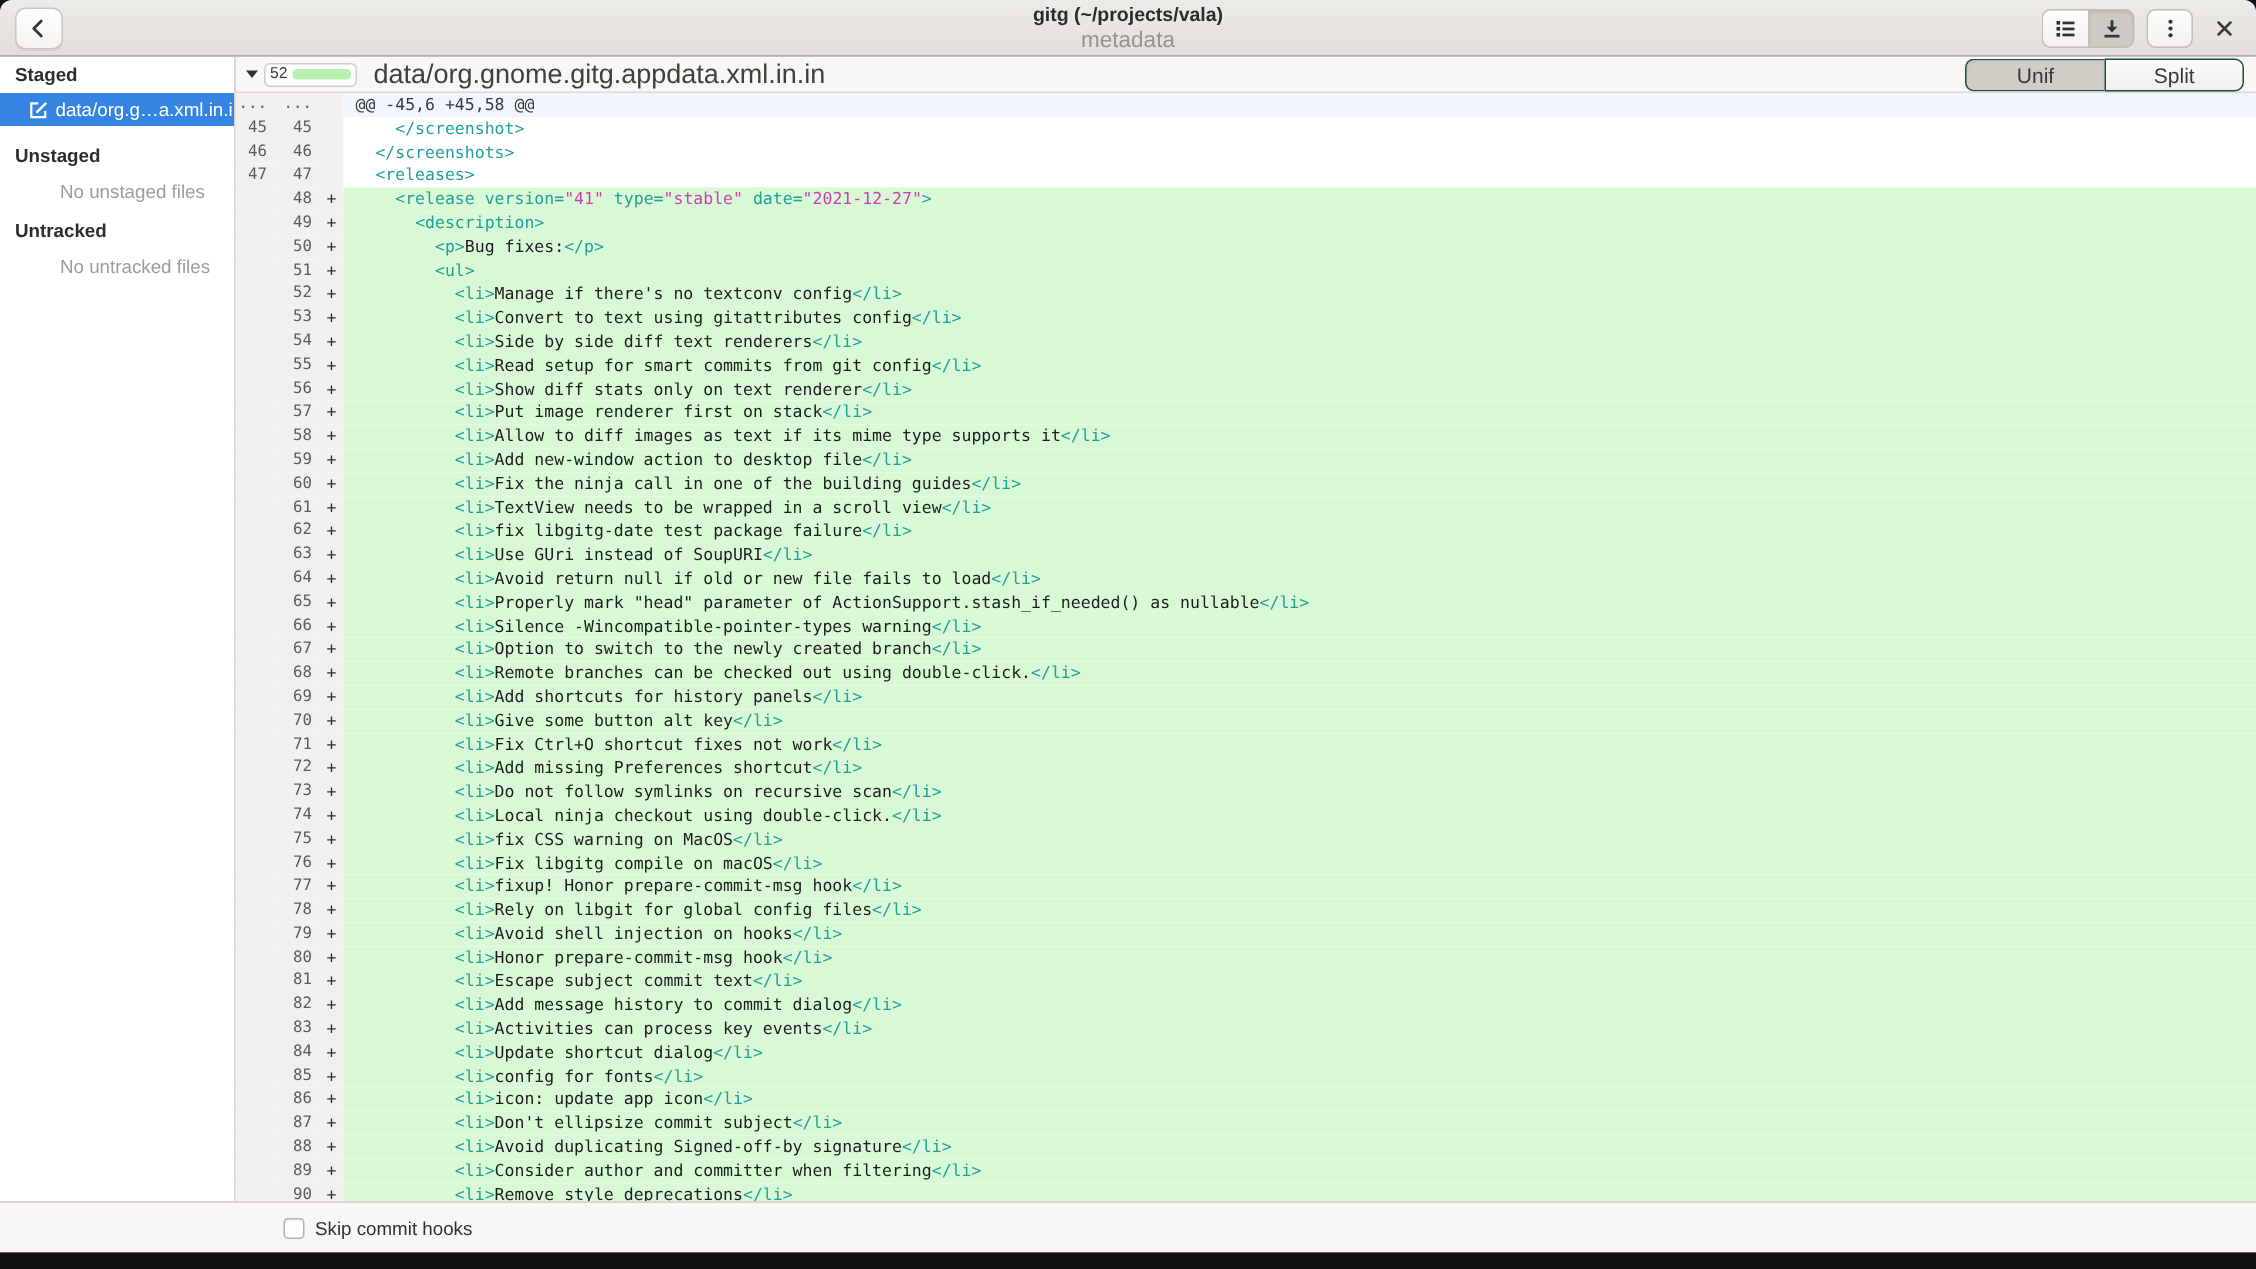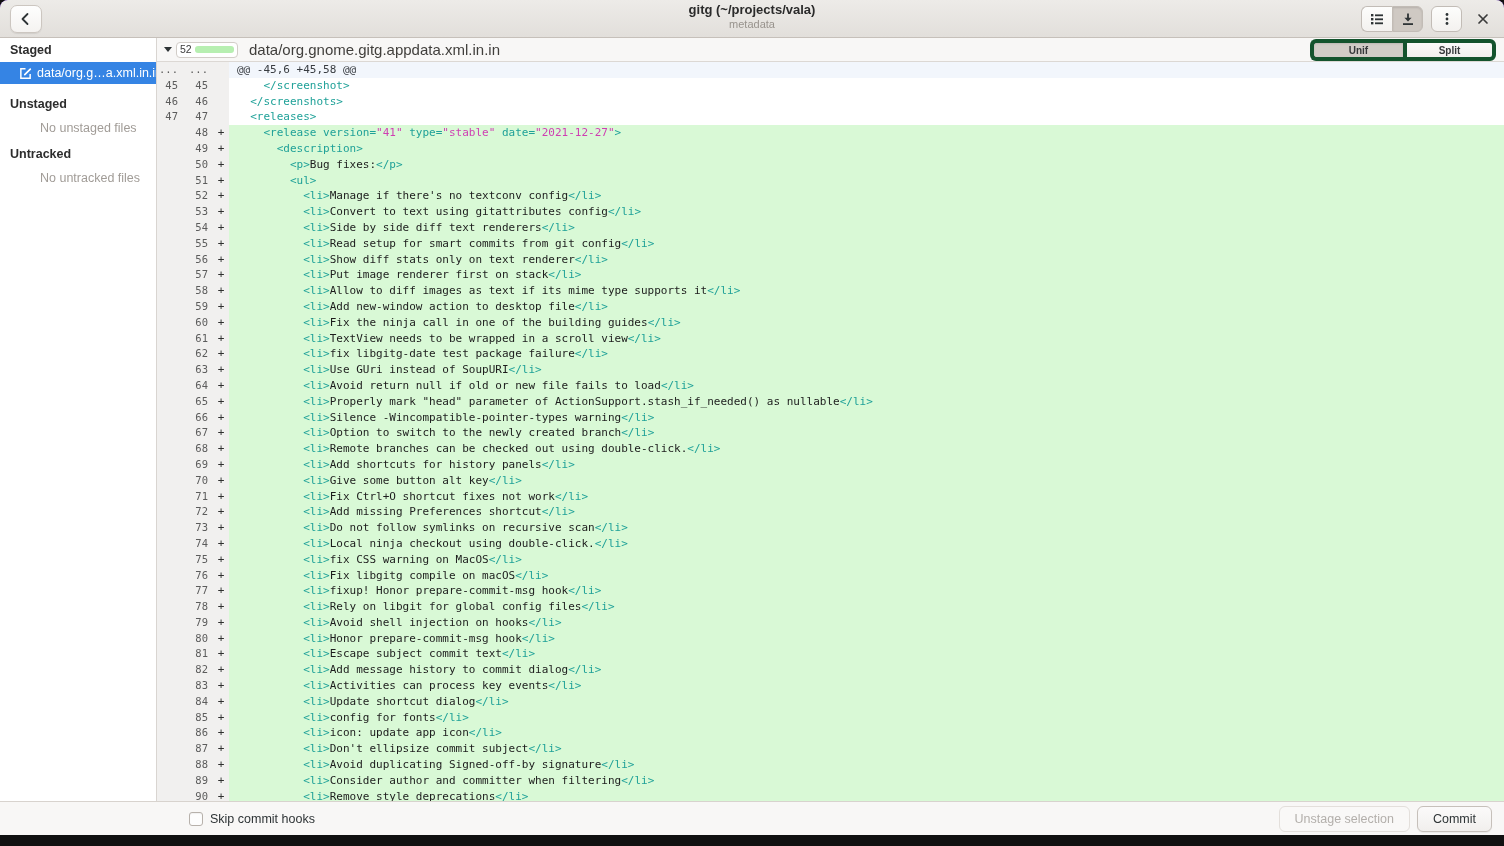--- a/index.html
+++ b/index.html
@@ -33,21 +33,21 @@
     background:linear-gradient(#fefefe,#f5f3f1);
     box-shadow:0 1px 1px rgba(0,0,0,.08);
     display:flex; align-items:center; justify-content:center;
     padding:0; cursor:pointer;
   }
   .title-box {
     position:absolute; left:50%; top:3px; transform:translateX(-50%);
     text-align:center; line-height:1.15; pointer-events:none;
   }
   .hb-title { font-size:13px; font-weight:bold; color:#2b2b2b; }
-  .hb-subtitle { font-size:11px; color:#98938d; }
+  .hb-subtitle { font-size:15px; color:#98938d; }
   .header-right {
     position:absolute; right:8px; top:0; height:38px;
     display:flex; align-items:center; gap:8px;
   }
   .linked { display:flex; }
   .hb-btn {
     width:31px; height:26px; padding:0;
     border:1px solid #c2bcb6;
     background:linear-gradient(#fdfdfc,#f3f1ef);
     display:flex; align-items:center; justify-content:center;
@@ -112,29 +112,28 @@
   }
   .stat-pill {
     width:62px; height:16px;
     background:#ffffff;
     border:1px solid #d2cdc8; border-radius:4px;
     display:flex; align-items:center;
     padding:0 3px; gap:3px;
   }
   .stat-count { font-size:10.5px; color:#3c3c3c; line-height:1; }
   .stat-bar { flex:1; height:7px; border-radius:3px; background:var(--added-bar); }
-  .diff-filename { margin-left:11px; font-size:15px; color:#413f3c; }
+  .diff-filename { margin-left:11px; font-size:18px; color:#413f3c; }
   .view-toggle { position:absolute; right:8px; top:1px; }
   .vt-btn {
     width:93px; height:22px; padding:0;
-    border:4px solid #14532d;
+    border:1px solid #14532d;
     background:linear-gradient(#fbfaf9,#f2f0ee);
-    font-size:10px; color:#37393b; cursor:pointer;
+    font-size:14px; color:#37393b; cursor:pointer;
     font-family:"Liberation Sans", sans-serif;
-    font-weight:bold;
   }
   .vt-btn.active { background:#d2ccc7; box-shadow:inset 0 1px 2px rgba(0,0,0,.1); }
 
   
   .diff-view { flex:1 1 auto; overflow:hidden; background:#ffffff; }
   .diff-row { display:flex; height:15.8px; line-height:15.8px; cursor:default; }
   .ln {
     flex:0 0 auto; text-align:right;
     font-family:"DejaVu Sans Mono", monospace;
     font-size:10.5px; color:#5c5c5c;
@@ -586,18 +585,14 @@
           </div>
         </div>
     </main>
   </div>
 
   <footer class="actionbar">
     <label class="skip-hooks">
       <span class="checkbox"></span>
       <span>Skip commit hooks</span>
     </label>
-    <div class="footer-buttons">
-      <button class="fbtn disabled" disabled="">Unstage selection</button>
-      <button class="fbtn normal">Commit</button>
-    </div>
   </footer>
 </div>
 
 </body></html>

